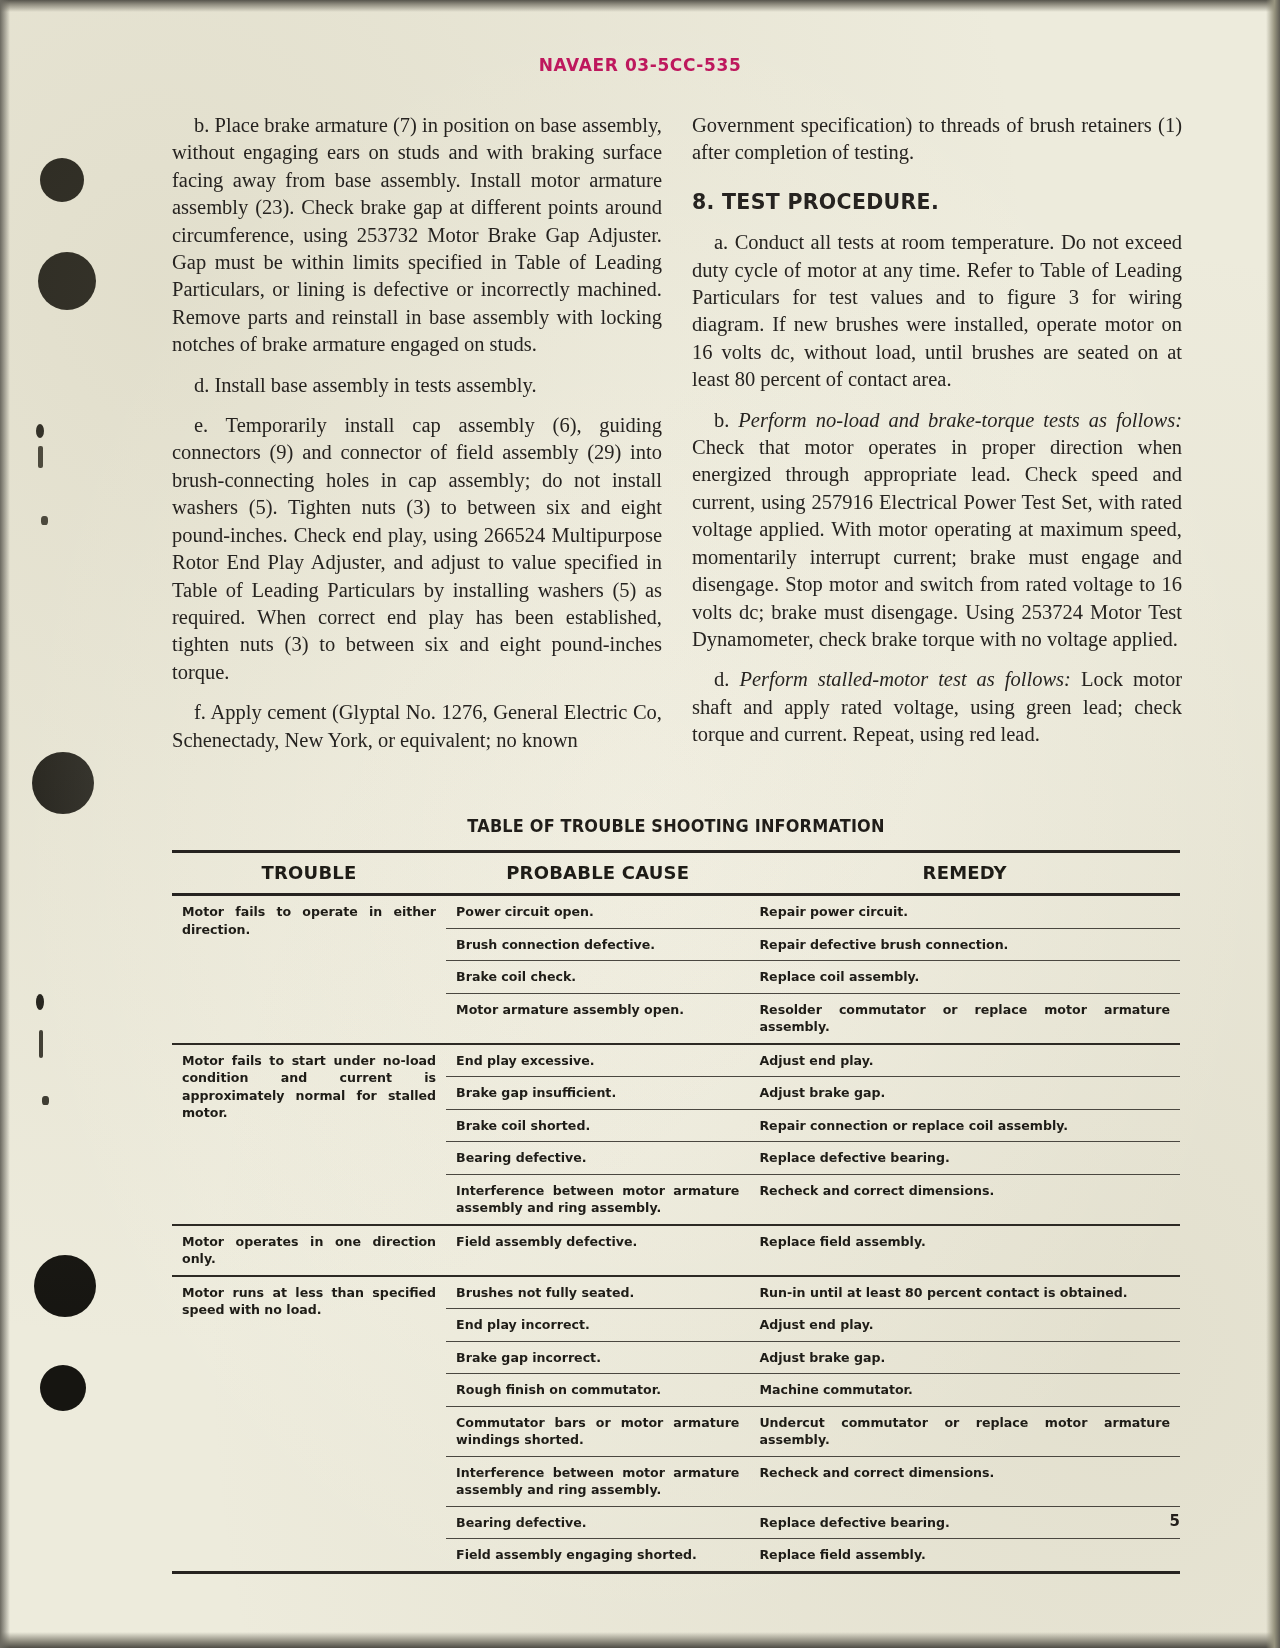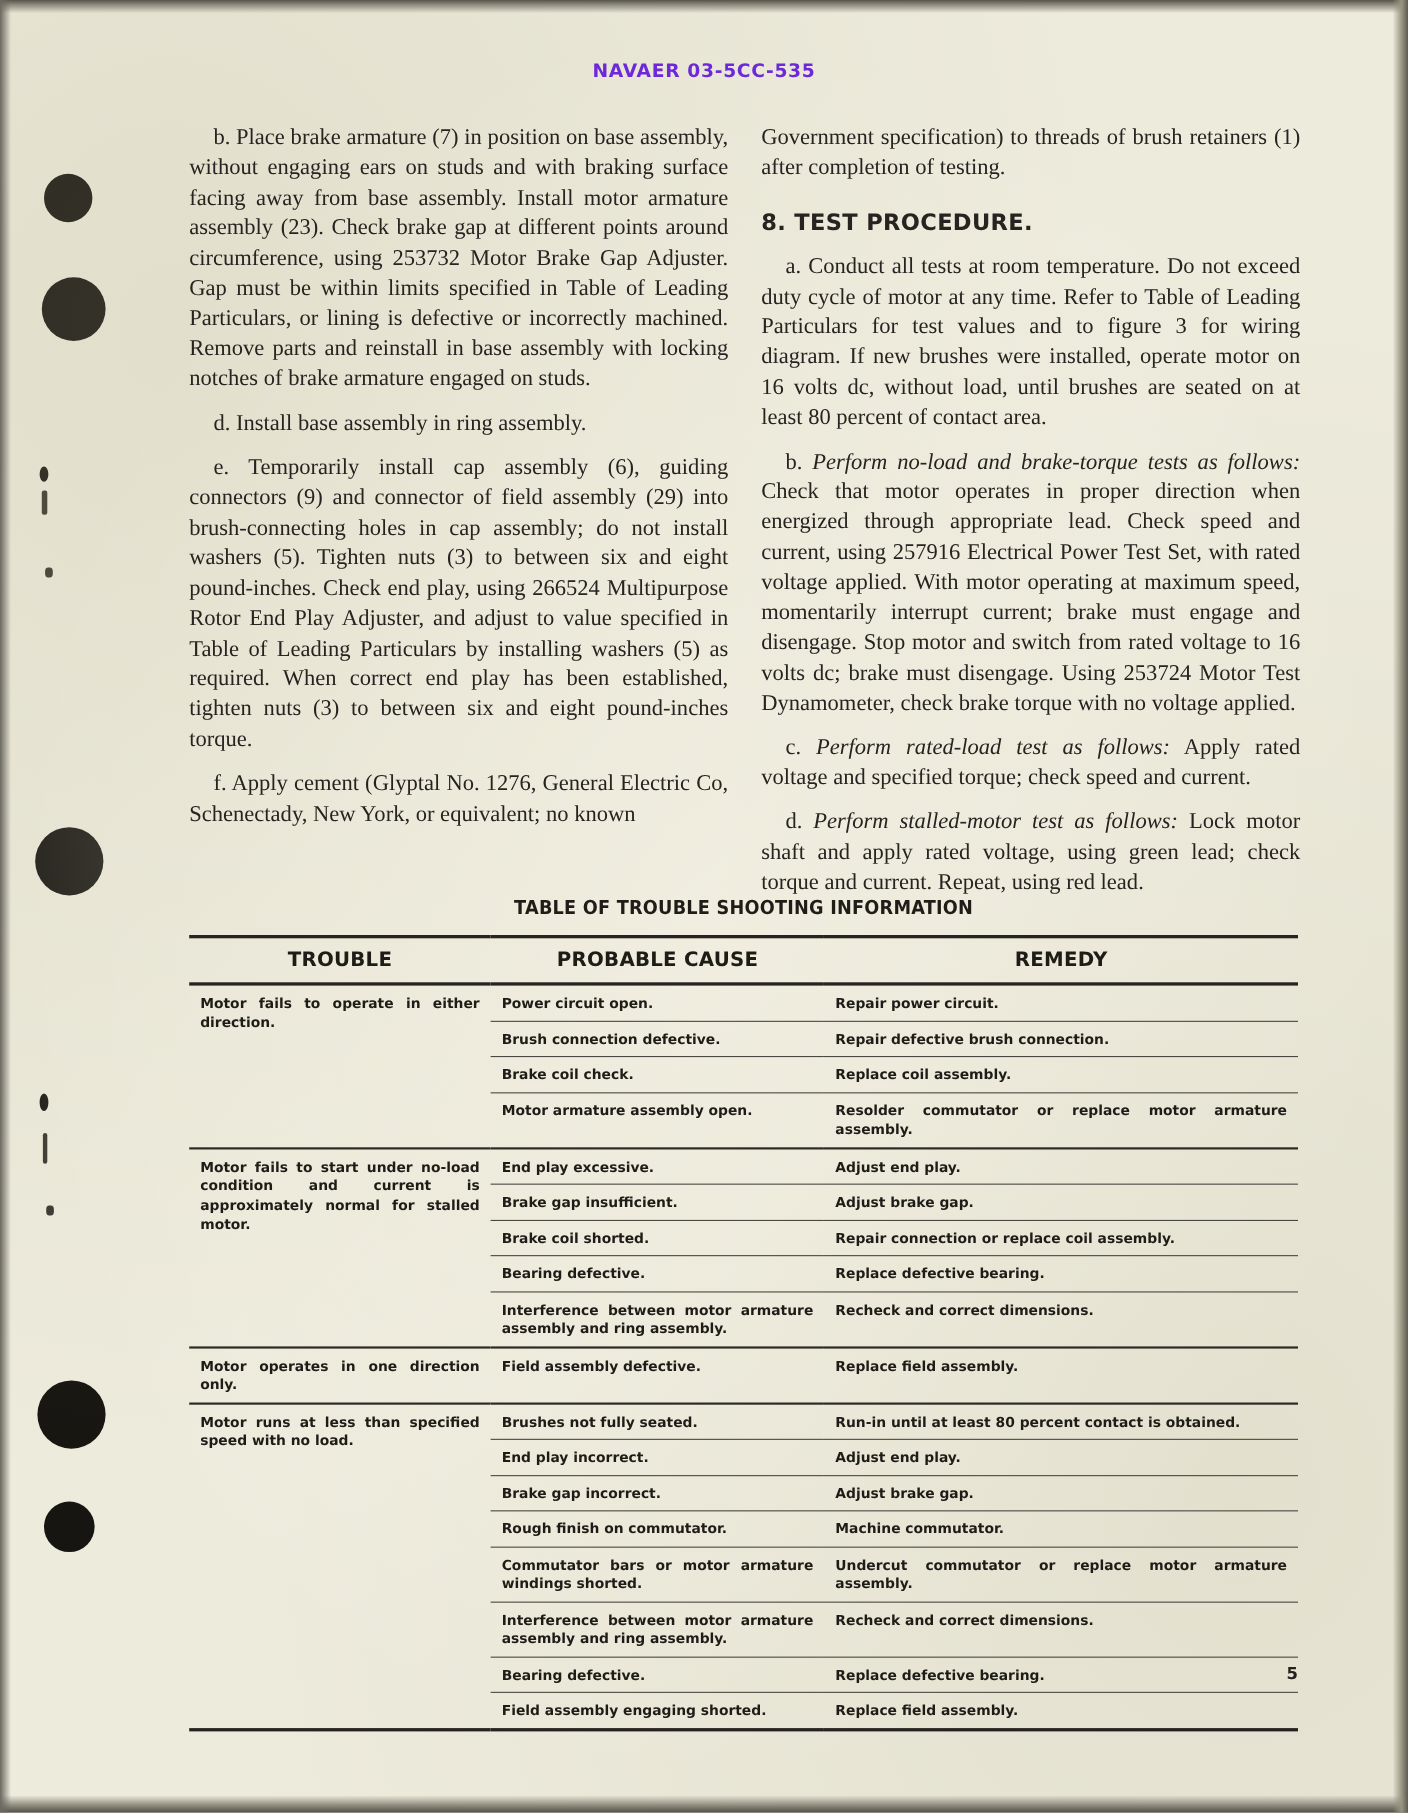--- a/index.html
+++ b/index.html
@@ -83,21 +83,21 @@
   .doc-header {
     position: absolute;
     top: 55px;
     left: 0;
     width: 1280px;
     text-align: center;
     font-family: "DejaVu Sans", sans-serif;
     font-weight: bold;
     font-size: 17px;
     letter-spacing: 0.6px;
-    color: #6d28d9;
+    color: #be185d;
   }
 
   .columns {
     position: absolute;
     top: 112px;
     left: 172px;
     width: 1010px;
     display: flex;
     gap: 30px;
     justify-content: center;
@@ -218,34 +218,31 @@
   <div class="speck" style="left:42px; top:1096px; width:7px; height:9px;"></div>
 
   <div class="content">
 
     <div class="doc-header">NAVAER 03-5CC-535</div>
 
     <div class="columns">
 
       <div class="col">
         <p class="indent">b. Place brake armature (7) in position on base assembly, without engaging ears on studs and with braking surface facing away from base assembly. Install motor armature assembly (23). Check brake gap at different points around circumference, using 253732 Motor Brake Gap Adjuster. Gap must be within limits specified in Table of Leading Particulars, or lining is defective or incorrectly machined. Remove parts and reinstall in base assembly with locking notches of brake armature engaged on studs.</p>
-        <p class="indent">d. Install base assembly in ring assembly.</p>
+        <p class="indent">d. Install base assembly in tests assembly.</p>
         <p class="indent">e. Temporarily install cap assembly (6), guiding connectors (9) and connector of field assembly (29) into brush-connecting holes in cap assembly; do not install washers (5). Tighten nuts (3) to between six and eight pound-inches. Check end play, using 266524 Multipurpose Rotor End Play Adjuster, and adjust to value specified in Table of Leading Particulars by installing washers (5) as required. When correct end play has been established, tighten nuts (3) to between six and eight pound-inches torque.</p>
         <p class="indent">f. Apply cement (Glyptal No. 1276, General Electric Co, Schenectady, New York, or equivalent; no known</p>
       </div>
 
       <div class="col">
         <p class="noindent">Government specification) to threads of brush retainers (1) after completion of testing.</p>
         <p class="sec-head">8. TEST PROCEDURE.</p>
         <p class="indent">a. Conduct all tests at room temperature. Do not exceed duty cycle of motor at any time. Refer to Table of Leading Particulars for test values and to figure 3 for wiring diagram. If new brushes were installed, operate motor on 16 volts dc, without load, until brushes are seated on at least 80 percent of contact area.</p>
         <p class="indent">
           <span>b. </span><span class="it">Perform no-load and brake-torque tests as follows:</span><span> Check that motor operates in proper direction when energized through appropriate lead. Check speed and current, using 257916 Electrical Power Test Set, with rated voltage applied. With motor operating at maximum speed, momentarily interrupt current; brake must engage and disengage. Stop motor and switch from rated voltage to 16 volts dc; brake must disengage. Using 253724 Motor Test Dynamometer, check brake torque with no voltage applied.</span>
-        </p>
-        <p class="indent">
-          <span>c. </span><span class="it">Perform rated-load test as follows:</span><span> Apply rated voltage and specified torque; check speed and current.</span>
         </p>
         <p class="indent">
           <span>d. </span><span class="it">Perform stalled-motor test as follows:</span><span> Lock motor shaft and apply rated voltage, using green lead; check torque and current. Repeat, using red lead.</span>
         </p>
       </div>
 
     </div>
 
     <div class="table-wrap">
       <div class="table-title">TABLE OF TROUBLE SHOOTING INFORMATION</div>

